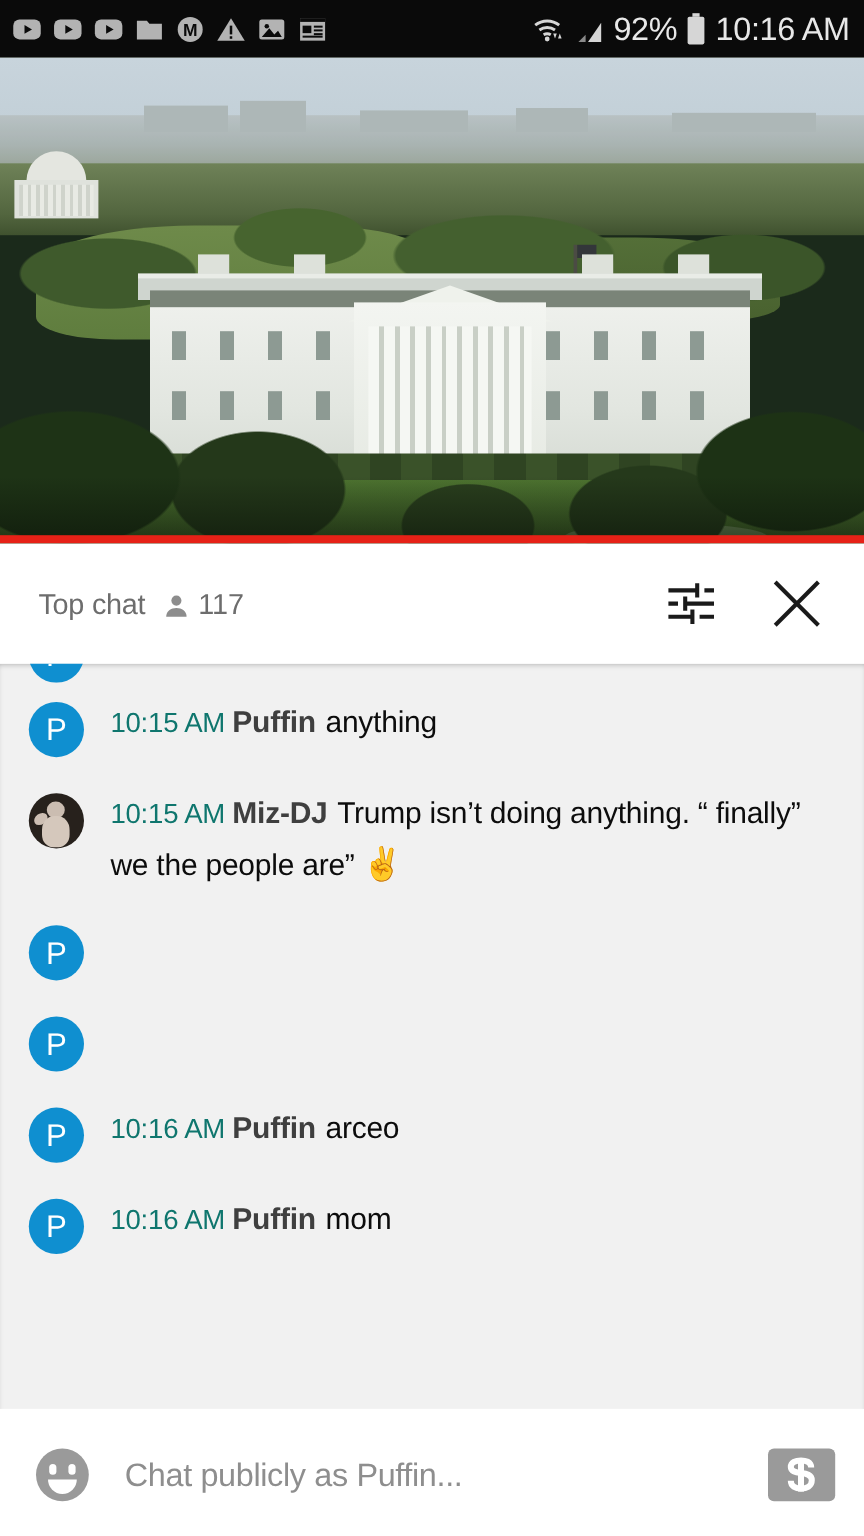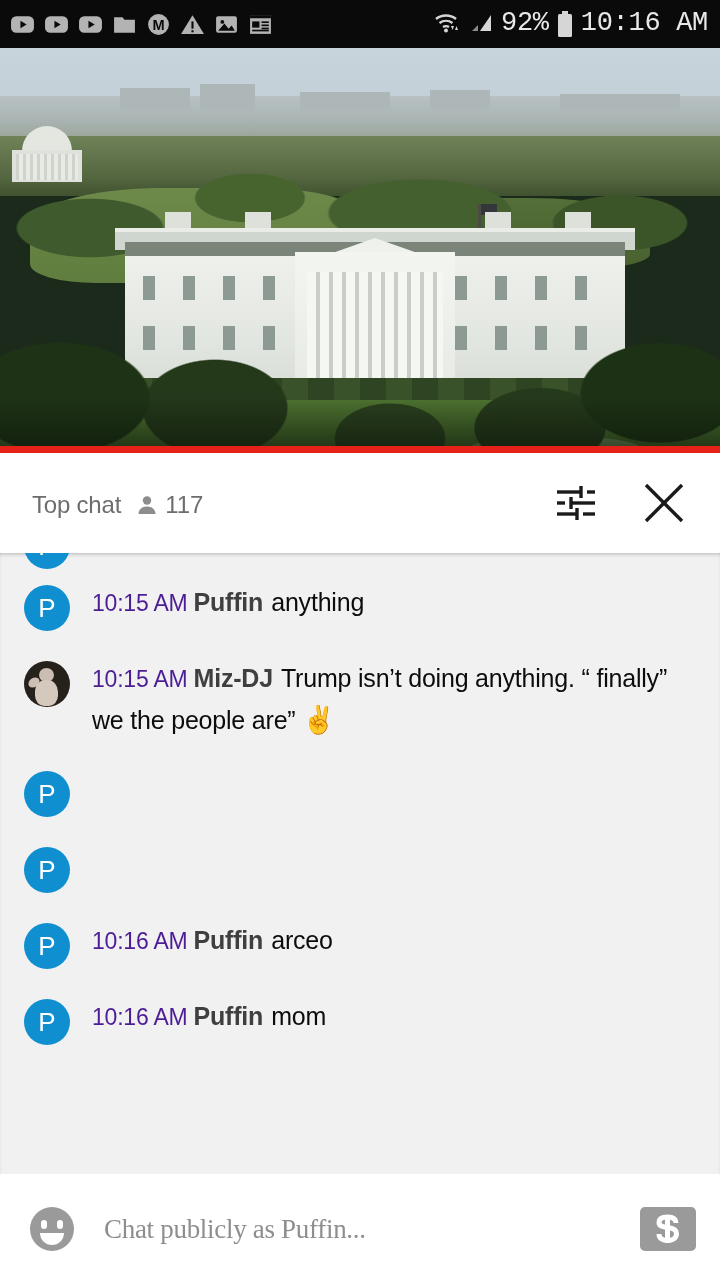--- a/index.html
+++ b/index.html
@@ -14,21 +14,21 @@
   
   .status-bar {
     height:48px;
     background:#0a0a0a;
     display:flex;
     align-items:center;
     justify-content:space-between;
     padding:0 12px 0 10px;
   }
   .status-left { display:flex; align-items:center; gap:9px; }
-  .status-right { display:flex; align-items:flex-start; gap:7px;font-family:Liberation Mono, monospace; }
+  .status-right { display:flex; align-items:flex-end; gap:7px; }
   .sb-icon { width:25px; height:25px; display:block; }
   .sb-text {
     color:#e8e8e8;
     font-size:27px;
     letter-spacing:-0.3px;
     font-weight:400;
     line-height:1;
   }
 
   
@@ -239,21 +239,21 @@
   }
   .msg-body {
     flex:1;
     margin-left:22px;
     font-size:25px;
     line-height:1.58;
     color:#0c0c0c;
     letter-spacing:-0.2px;
     word-break:break-word;
   }
-  .ts { color:#4c1d95; font-size:23px; margin-right:6px; }
+  .ts { color:#0f766e; font-size:23px; margin-right:6px; }
   .author { color:#3f3f3f; font-weight:bold; margin-right:8px; }
   .emoji { font-size:27px; }
 
   
   .msg-partial { padding-top:0; height:16px; overflow:hidden; }
   .msg-partial .avatar { margin-top:-30px; }
 
   
   .input-bar {
     height:110px;
@@ -264,21 +264,21 @@
     gap:0;
   }
   .emoji-btn {
     width:52px; height:52px; flex:0 0 52px;
     display:flex; align-items:center; justify-content:center;
     background:none; border:none; cursor:pointer;
   }
   .chat-input {
     flex:1;
     border:none; outline:none; background:transparent;
-    font-family:Liberation Serif, serif;
+    font-family:Liberation Sans, sans-serif;
     font-size:27px;
     color:#8e8e8e;
     letter-spacing:-0.3px;
     margin-left:26px;
   }
   .chat-input::placeholder { color:#8e8e8e; opacity:1; }
   .superchat-btn {
     width:56px; height:44px; flex:0 0 56px;
     background:#9a9a9a; border:none; border-radius:5px;
     display:flex; align-items:center; justify-content:center;

